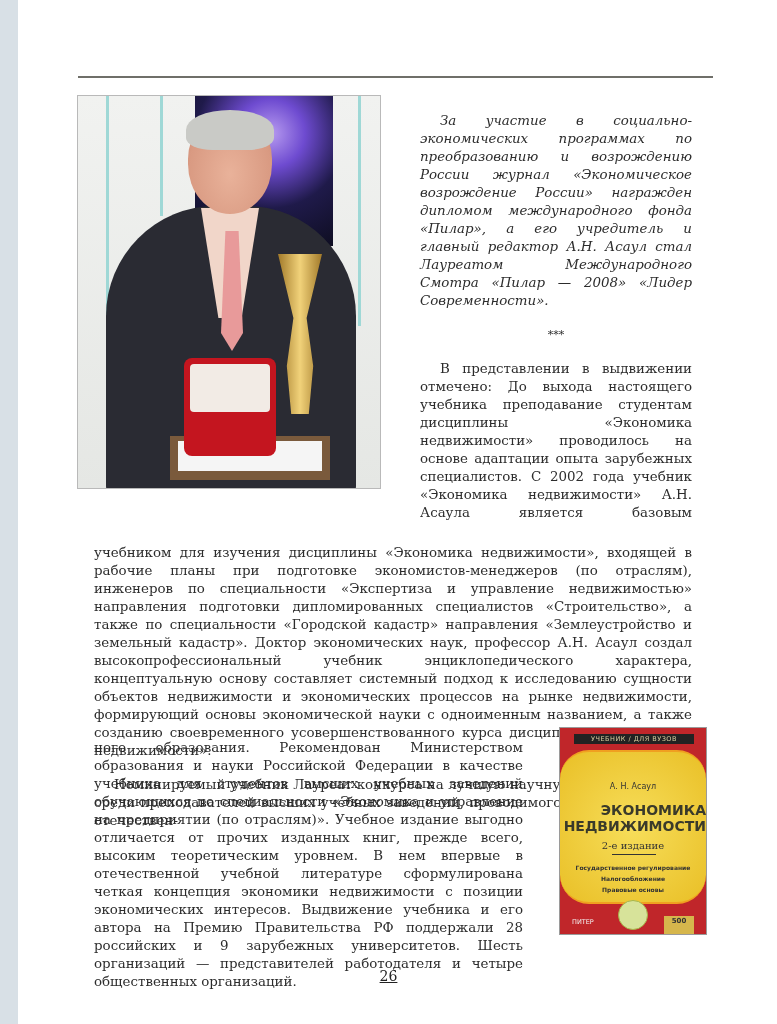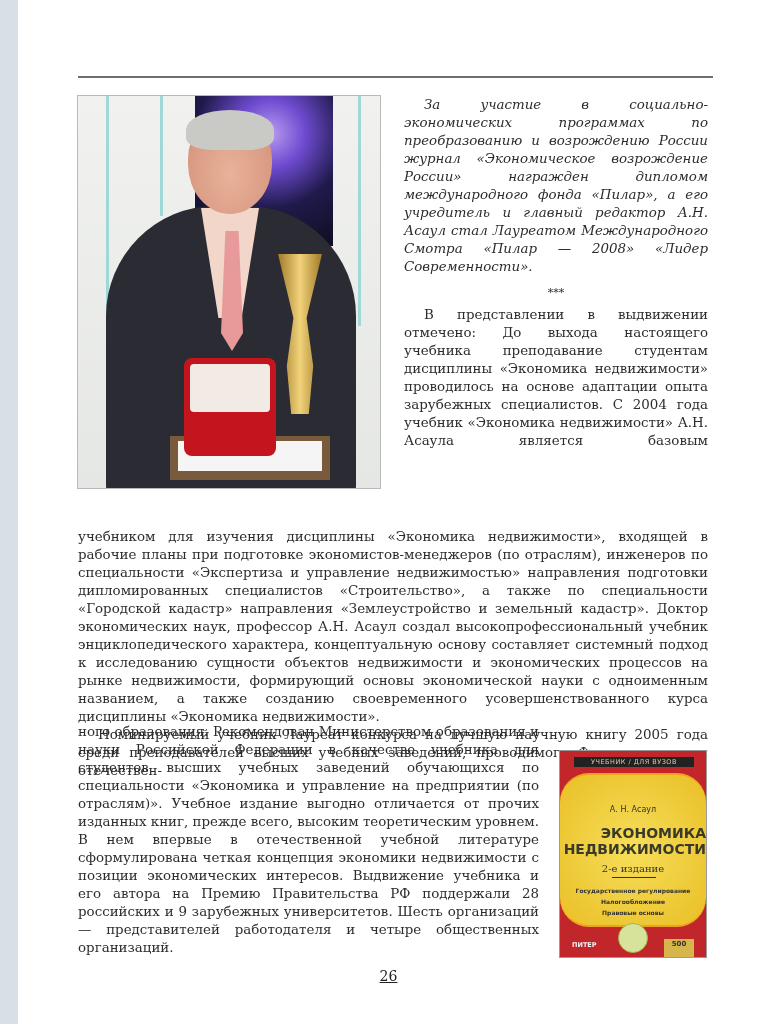--- a/index.html
+++ b/index.html
@@ -35,47 +35,47 @@
     border-radius:45% 45% 50% 50%;
   }
   .photo .hair { position:absolute; left:108px; top:14px; width:88px; height:40px; background:#c9cac6; border-radius:50% 50% 30% 30%; }
   .photo .box { position:absolute; left:106px; top:262px; width:92px; height:98px; background:#c4151f; border-radius:8px; }
   .photo .box-inner { position:absolute; left:112px; top:268px; width:80px; height:48px; background:#f2ebe5; border-radius:4px; }
   .photo .plaque { position:absolute; left:92px; top:340px; width:160px; height:44px; background:#7a5a3c; }
   .photo .plaque-paper { position:absolute; left:100px; top:345px; width:144px; height:30px; background:#f5f5f5; }
   .photo .trophy { position:absolute; left:200px; top:158px; width:44px; height:160px; background:linear-gradient(90deg,#a27a2a,#f1d27a,#a27a2a); clip-path:polygon(0 0,100% 0,65% 40%,80% 70%,70% 100%,30% 100%,20% 70%,35% 40%); }
 
   .text { position:absolute; font-size:13.4px; line-height:18px; text-align:justify; color:#2c2c2c; }
-  .text p { margin:0; }
+  .text p { margin:16px; }
   .text .ind { text-indent:20px; }
   .italic { font-style:italic; }
 
   .col-right { left:404px; width:304px; top:96px; }
   .stars { text-align:center; margin:8px 0 4px 0 !important; font-size:11px; }
 
   .full-block { left:78px; width:630px; top:528px; }
   .narrow-block { left:78px; width:461px; top:723px; }
 
   .book {
-    position:absolute; left:559px; top:750px; width:148px; height:208px;
+    position:absolute; left:559px; top:727px; width:148px; height:208px;
     box-sizing:border-box; border:1px solid #9a9a9a;
     background:#c0262a; font-family:"DejaVu Sans", sans-serif; overflow:hidden;
   }
   .book .series { position:absolute; left:14px; top:6px; width:120px; height:10px; background:#222; color:#d8cfa0; font-size:6.5px; line-height:10px; text-align:center; letter-spacing:0.5px; }
   .book .field {
     position:absolute; left:0; top:22px; width:146px; height:150px;
     background:radial-gradient(ellipse at 50% 50%, #f7de5a, #e9bf26);
     border-top:2px solid #f0a020; border-bottom:2px solid #f0a020;border-radius:29px;
   }
   .book .author { position:absolute; top:30px; width:100%; text-align:center; font-size:8px; color:#333; }
   .book .title { position:absolute; top:50px; width:100%; text-align:right; font-size:14px; line-height:16px; font-weight:bold; color:#3a3a2a; }
   .book .edition { position:absolute; top:88px; width:100%; text-align:center; font-size:10px; color:#333; font-family:"DejaVu Serif", serif; }
   .book .orn { position:absolute; top:102px; left:52px; width:44px; height:1px; background:#333; }
   .book .sub { position:absolute; width:100%; text-align:center; font-size:6px; color:#333; font-weight:bold; }
-  .book .pub { position:absolute; left:12px; top:190px; font-size:6.5px; color:#f3f3f3; font-weight:bold; }
+  .book .pub { position:absolute; left:12px; top:190px; font-size:6.5px; color:#f3f3f3; font-weight:normal; }
   .book .seal { position:absolute; left:58px; top:172px; width:28px; height:28px; border-radius:50%; background:#d7e39a; border:1px solid #a6b64a; }
   .book .badge { position:absolute; left:104px; top:188px; width:30px; height:24px; background:#d6b64c; color:#333; font-size:7px; line-height:10px; text-align:center; font-weight:bold; }
 
   .page-num { position:absolute; left:0; width:777px; top:968px; text-align:center; font-size:14px; color:#222;text-decoration:underline; }
 </style>
 </head>
 <body>
 
 <div class="side-strip"></div>
 <div class="top-rule"></div>
@@ -94,21 +94,21 @@
   <div class="trophy"></div>
   <div class="plaque"></div>
   <div class="plaque-paper"></div>
   <div class="box"></div>
   <div class="box-inner"></div>
 </div>
 
 <div class="text col-right">
   <p class="ind italic">За участие в социально-экономических программах по преобразованию и возрождению России журнал «Экономическое возрождение России» награжден дипломом международного фонда «Пилар», а его учредитель и главный редактор А.Н. Асаул стал Лауреатом Международного Смотра «Пилар — 2008» «Лидер Современности».</p>
   <p class="stars">***</p>
-  <p class="ind" style="text-align-last:justify;">В представлении в выдвижении отмечено: До выхода настоящего учебника преподавание студентам дисциплины «Экономика недвижимости» проводилось на основе адаптации опыта зарубежных специалистов. С 2004 года учебник «Экономика недвижимости» А.Н. Асаула является базовым</p>
+  <p class="ind" style="text-align-last:justify;">В представлении в выдвижении отмечено: До выхода настоящего учебника преподавание студентам дисциплины «Экономика недвижимости» проводилось на основе адаптации опыта зарубежных специалистов. С 2002 года учебник «Экономика недвижимости» А.Н. Асаула является базовым</p>
 </div>
 
 <div class="text full-block">
   <p>учебником для изучения дисциплины «Экономика недвижимости», входящей в рабочие планы при подготовке экономистов-менеджеров (по отраслям), инженеров по специальности «Экспертиза и управление недвижимостью» направления подготовки дипломированных специалистов «Строительство», а также по специальности «Городской кадастр» направления «Землеустройство и земельный кадастр». Доктор экономических наук, профессор А.Н. Асаул создал высокопрофессиональный учебник энциклопедического характера, концептуальную основу составляет системный подход к исследованию сущности объектов недвижимости и экономических процессов на рынке недвижимости, формирующий основы экономической науки с одноименным названием, а также созданию своевременного усовершенствованного курса дисциплины «Экономика недвижимости».</p>
   <p class="ind" style="text-align-last:justify;">Номинируемый учебник Лауреат конкурса на лучшую научную книгу 2005 года среди преподавателей высших учебных заведений, проводимого Фондом развития отечествен-</p>
 </div>
 
 <div class="text narrow-block">
   <p>ного образования. Рекомендован Министерством образования и науки Российской Федерации в качестве учебника для студентов высших учебных заведений обучающихся по специальности «Экономика и управление на предприятии (по отраслям)». Учебное издание выгодно отличается от прочих изданных книг, прежде всего, высоким теоретическим уровнем. В нем впервые в отечественной учебной литературе сформулирована четкая концепция экономики недвижимости с позиции экономических интересов. Выдвижение учебника и его автора на Премию Правительства РФ поддержали 28 российских и 9 зарубежных университетов. Шесть организаций — представителей работодателя и четыре общественных организаций.</p>
 </div>

